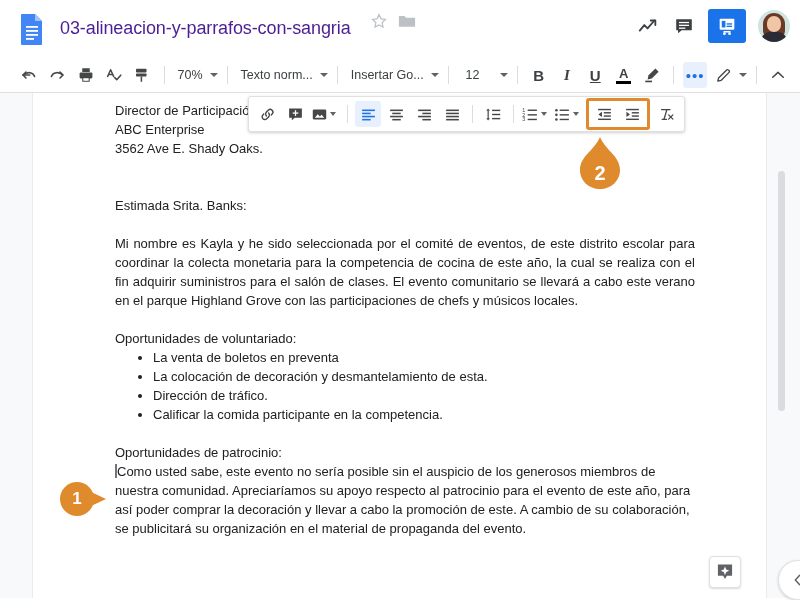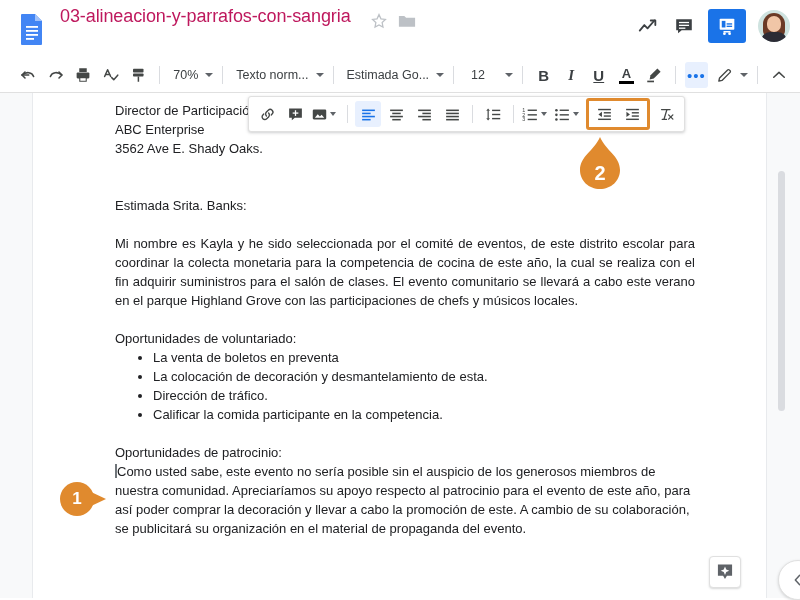--- a/index.html
+++ b/index.html
@@ -24,22 +24,22 @@
     background: #ffffff;
   }
 
   .docs-logo {
     position: absolute; left: 14px; top: 11px;
     width: 36px; height: 36px;
   }
   .docs-logo svg { display:block; }
 
   .doc-title {
-    position: absolute; left: 60px; top: 6px;
-    font-size: 18px; color: #be185d;
+    position: absolute; left: 60px; top: 18px;
+    font-size: 18px; color: #4c1d95;
     letter-spacing: -0.1px;
     white-space: nowrap;
   }
 
   .star-icon {
     position: absolute; left: 370px; top: 12px;
     width: 18px; height: 18px;
     color: #bdc1c6;
   }
   .folder-icon {
@@ -406,21 +406,21 @@
     <div class="tb-sep"></div>
 
     <div class="tb-combo">
       <span>Texto norm...</span>
       <span class="caret"></span>
     </div>
 
     <div class="tb-sep"></div>
 
     <div class="tb-combo">
-      <span>Estimada Go...</span>
+      <span>Insertar Go...</span>
       <span class="caret"></span>
     </div>
 
     <div class="tb-sep"></div>
 
     <div class="tb-combo" style="padding-left:10px">
       <span>12</span>
       <span class="caret" style="margin-left:20px"></span>
     </div>
 

